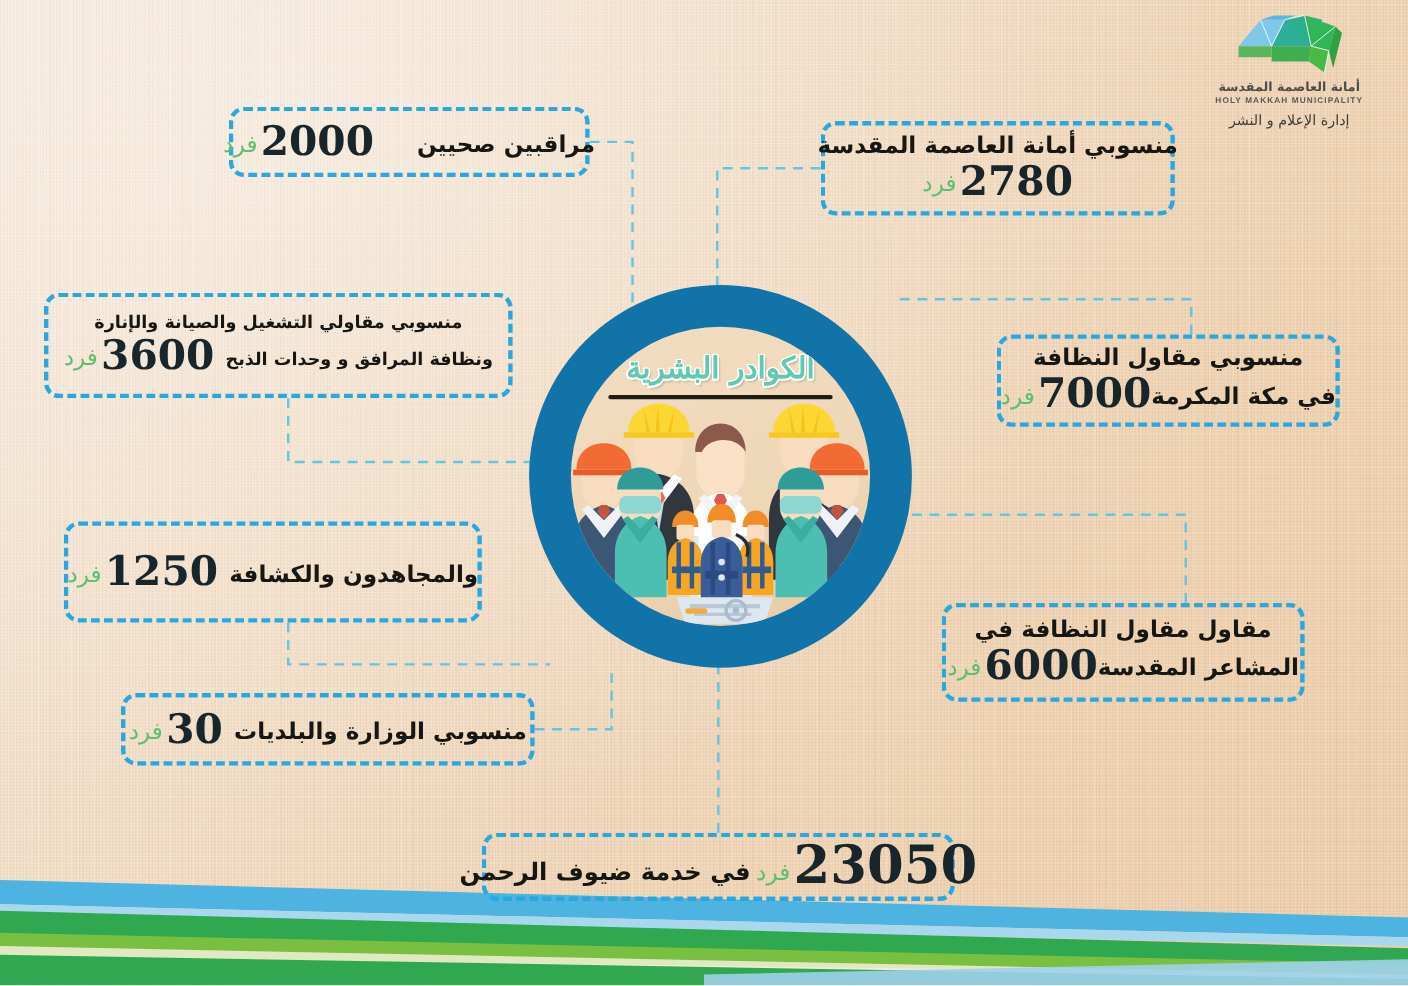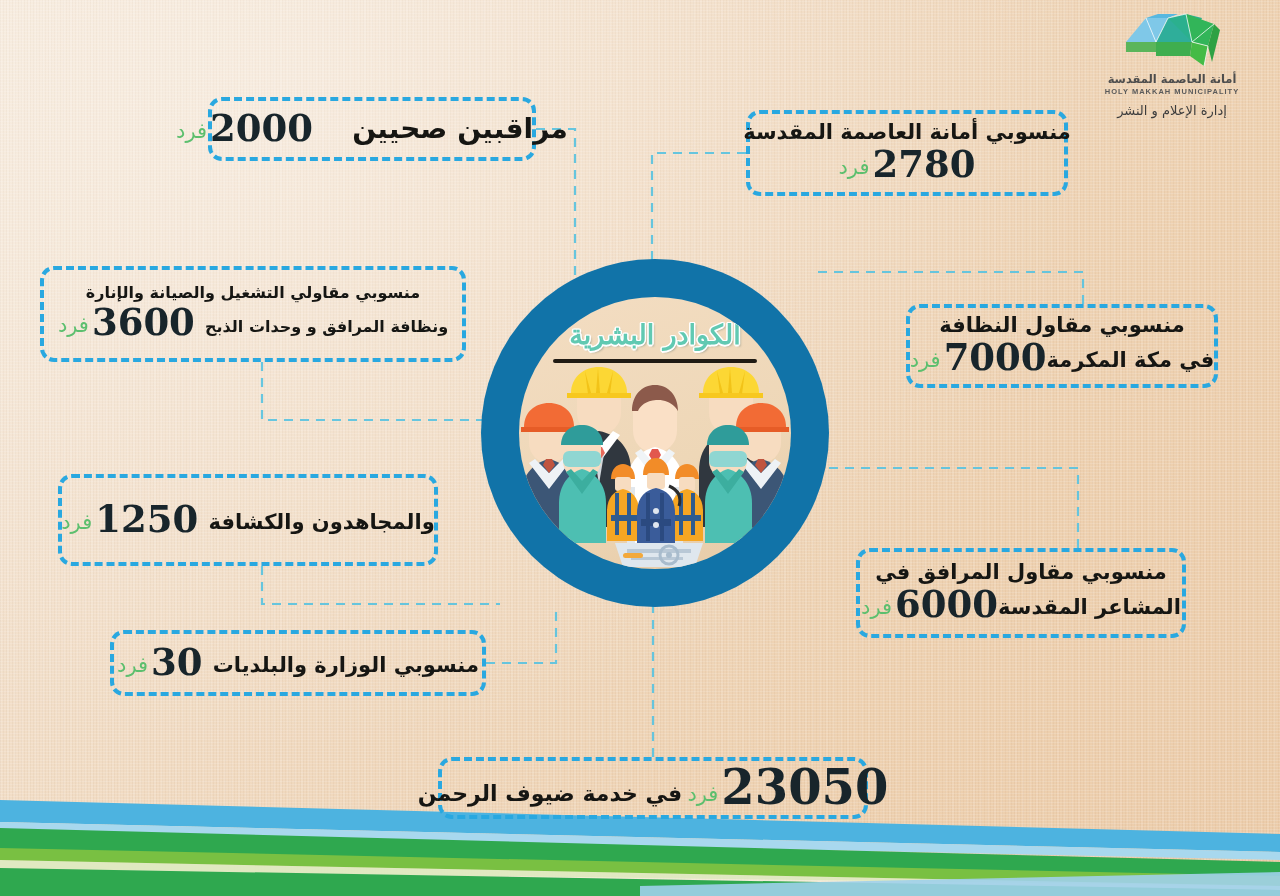--- a/index.html
+++ b/index.html
@@ -73,21 +73,21 @@
   
   #card-health      {left:208px; top:97px;  width:328px; height:64px;}
   #card-amanah      {left:746px; top:110px; width:322px; height:86px;}
   #card-contractors {left:40px;  top:266px; width:426px; height:96px;}
   #card-makkah      {left:906px; top:304px; width:312px; height:84px;}
   #card-security    {left:58px;  top:474px; width:380px; height:92px;}
   #card-mashaer     {left:856px; top:548px; width:330px; height:90px;}
   #card-ministry    {left:110px; top:630px; width:376px; height:66px;}
   #card-total       {left:438px; top:757px; width:430px; height:62px;}
 
-  #card-health .lbl{font-size:28px;margin-left:34px;}
+  #card-health .lbl{font-size:21px;margin-left:34px;}
   #card-amanah .lbl{font-size:21px;}
   #card-contractors .lbl{font-size:16px;}
   #card-makkah .lbl{font-size:21px;}
   #card-security .lbl{font-size:21px;}
   #card-mashaer .lbl{font-size:21px;}
   #card-ministry .lbl{font-size:21px;}
   #card-total .lbl{font-size:22px;}
   #card-total .num{font-size:48px;}
 
   
@@ -341,21 +341,21 @@
         <span class="ln">
           <span class="lbl">والمجاهدون والكشافة</span>
           &nbsp;<span class="num">1250</span><span class="unit">فرد</span>
         </span>
       </div>
     </div>
 
     <div class="card" id="card-mashaer">
       <div>
         <span class="ln">
-          <span class="lbl">منسوبي مقاول المرافق في</span>
+          <span class="lbl">مقاول مقاول النظافة في</span>
         </span>
         <span class="ln">
           <span class="lbl">المشاعر المقدسة</span><span class="num">6000</span><span class="unit">فرد</span>
         </span>
       </div>
     </div>
 
     <div class="card" id="card-ministry">
       <div>
         <span class="ln">

